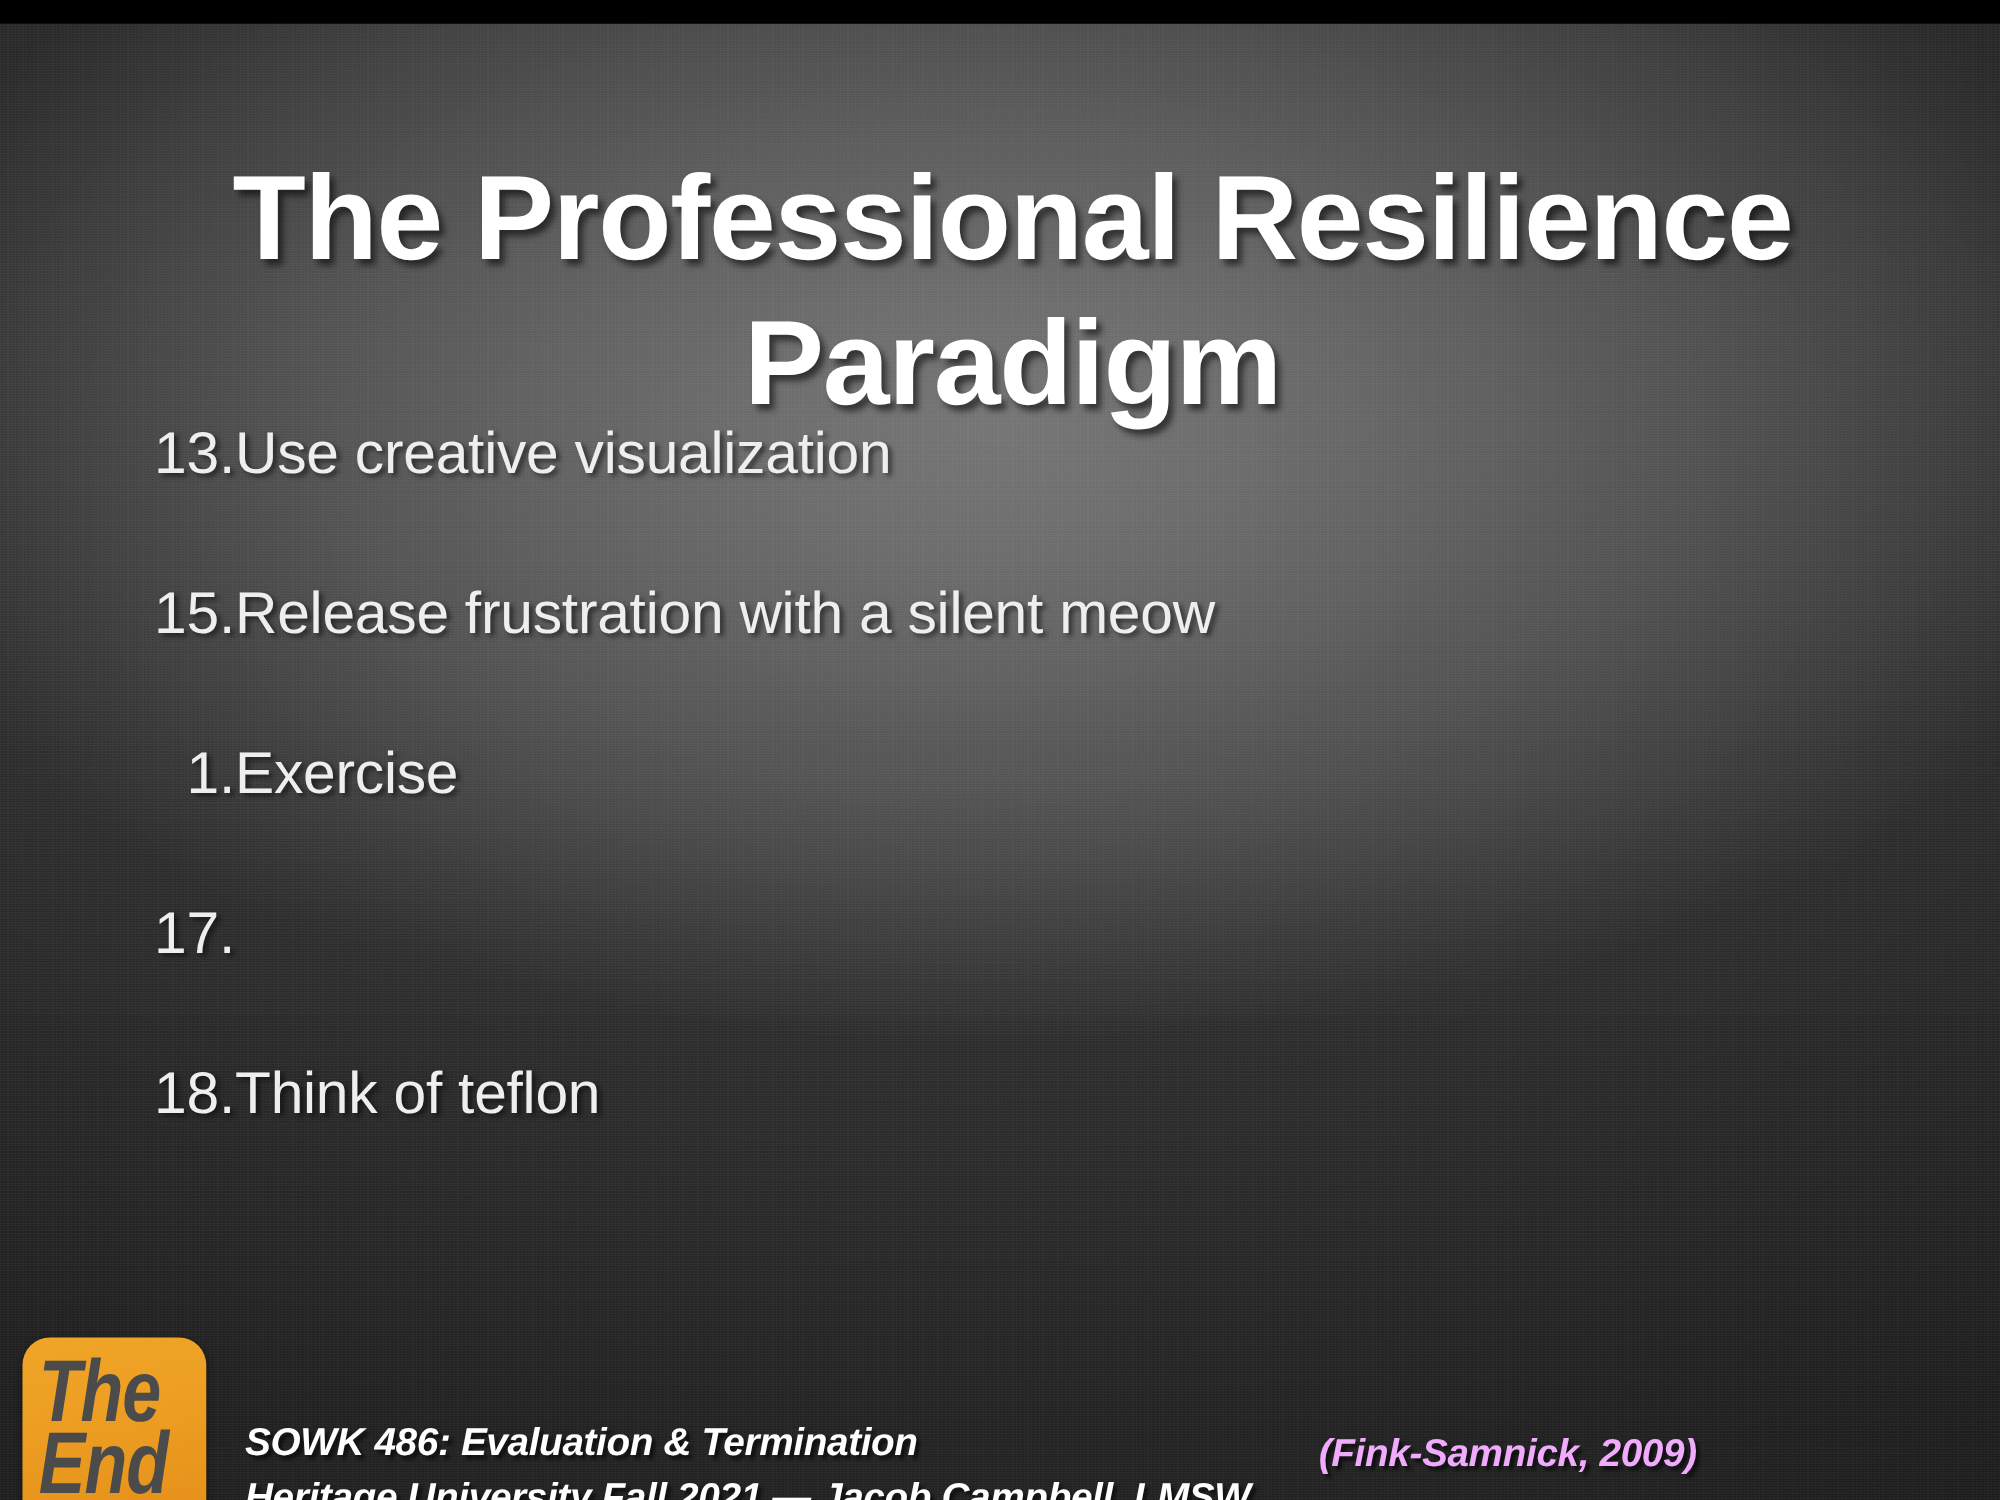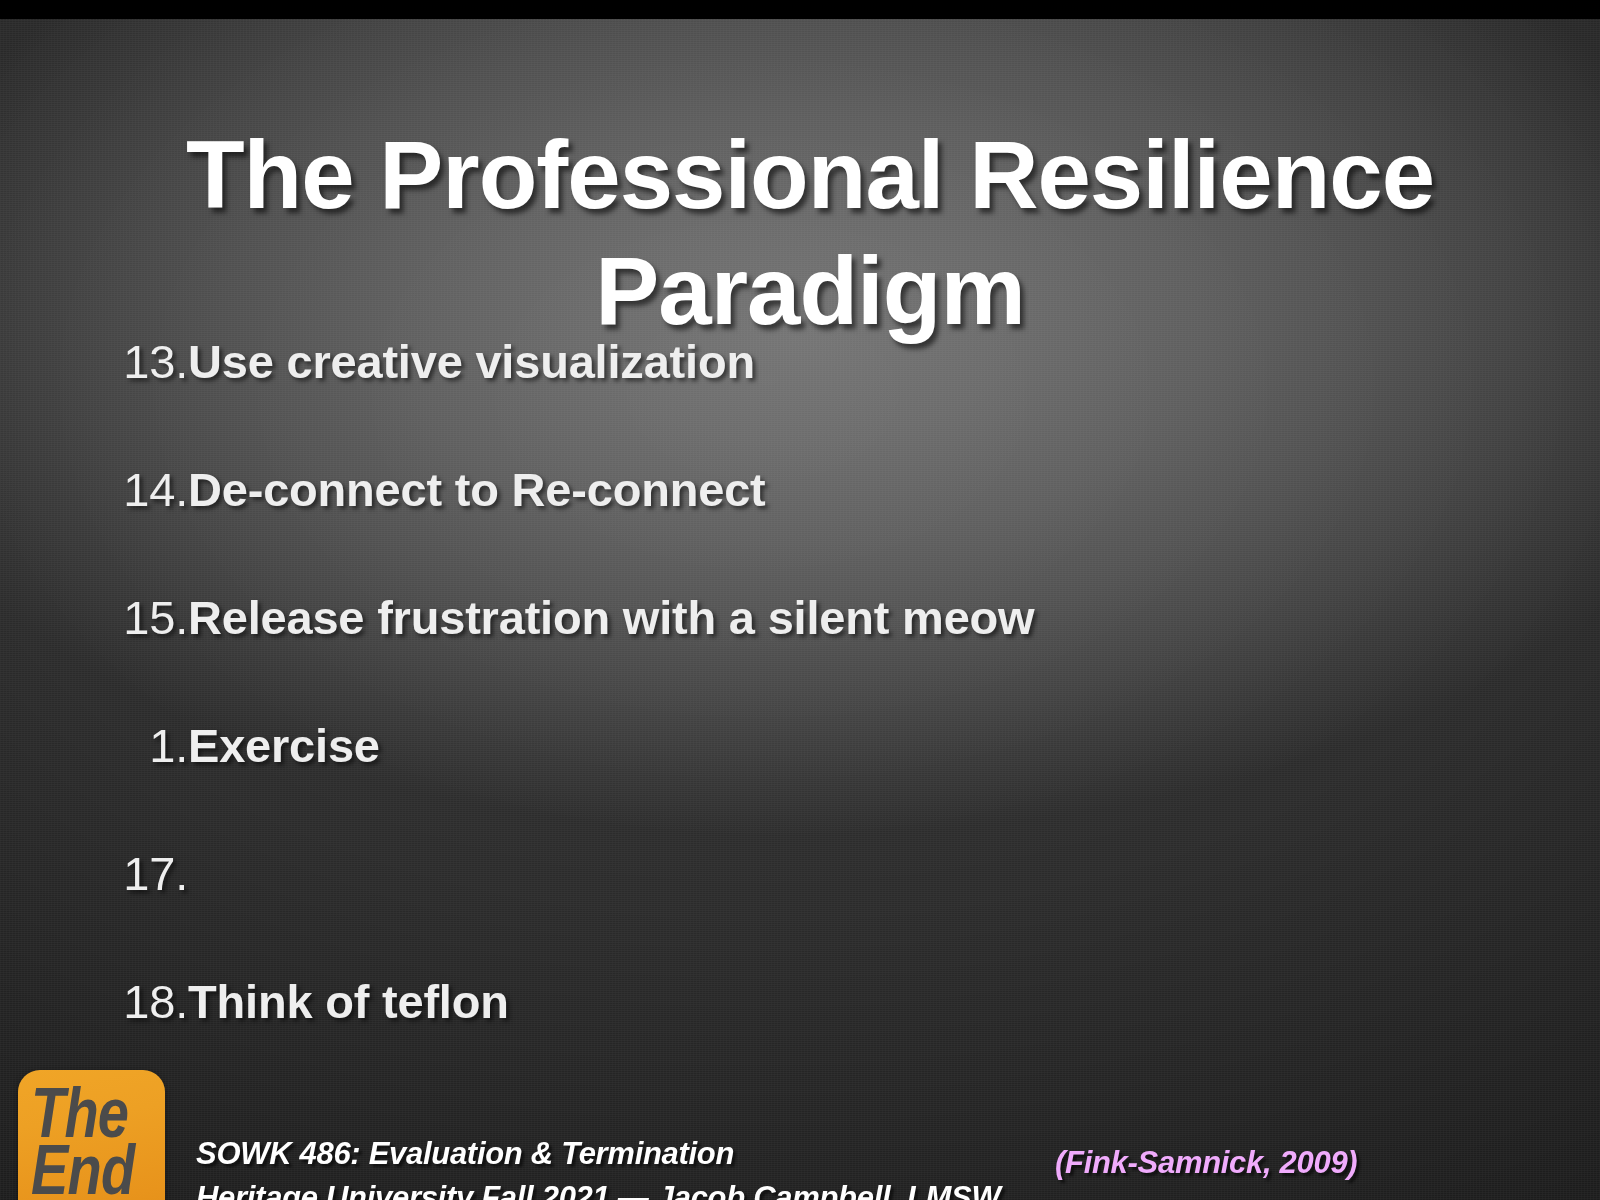--- a/index.html
+++ b/index.html
@@ -83,21 +83,20 @@
     letter-spacing: -0.2px;
     text-shadow: 3px 3px 4px rgba(0,0,0,0.55);
     white-space: nowrap;
   }
   .list-num {
     width: 85px;
     flex: 0 0 85px;
   }
   .list-text {
     flex: 0 1 auto;
-    font-weight: bold;
   }
 
   
   #footer-logo {
     position: absolute;
     left: 18px;
     top: 1051px;
     width: 147px;
     height: 172px;
     border-radius: 22px 22px 0 0;
@@ -157,24 +156,20 @@
 
   <h1 id="title">The Professional Resilience Paradigm</h1>
 
   <div id="list">
 
     <div class="list-item">
       <span class="list-num">13.</span>
       <span class="list-text">Use creative visualization</span>
     </div>
 
-    <div class="list-item">
-      <span class="list-num">14.</span>
-      <span class="list-text">De-connect to Re-connect</span>
-    </div>
 
     <div class="list-item">
       <span class="list-num">15.</span>
       <span class="list-text">Release frustration with a silent meow</span>
     </div>
 
     <div class="list-item">
       <span class="list-num">1.</span>
       <span class="list-text">Exercise</span>
     </div>

